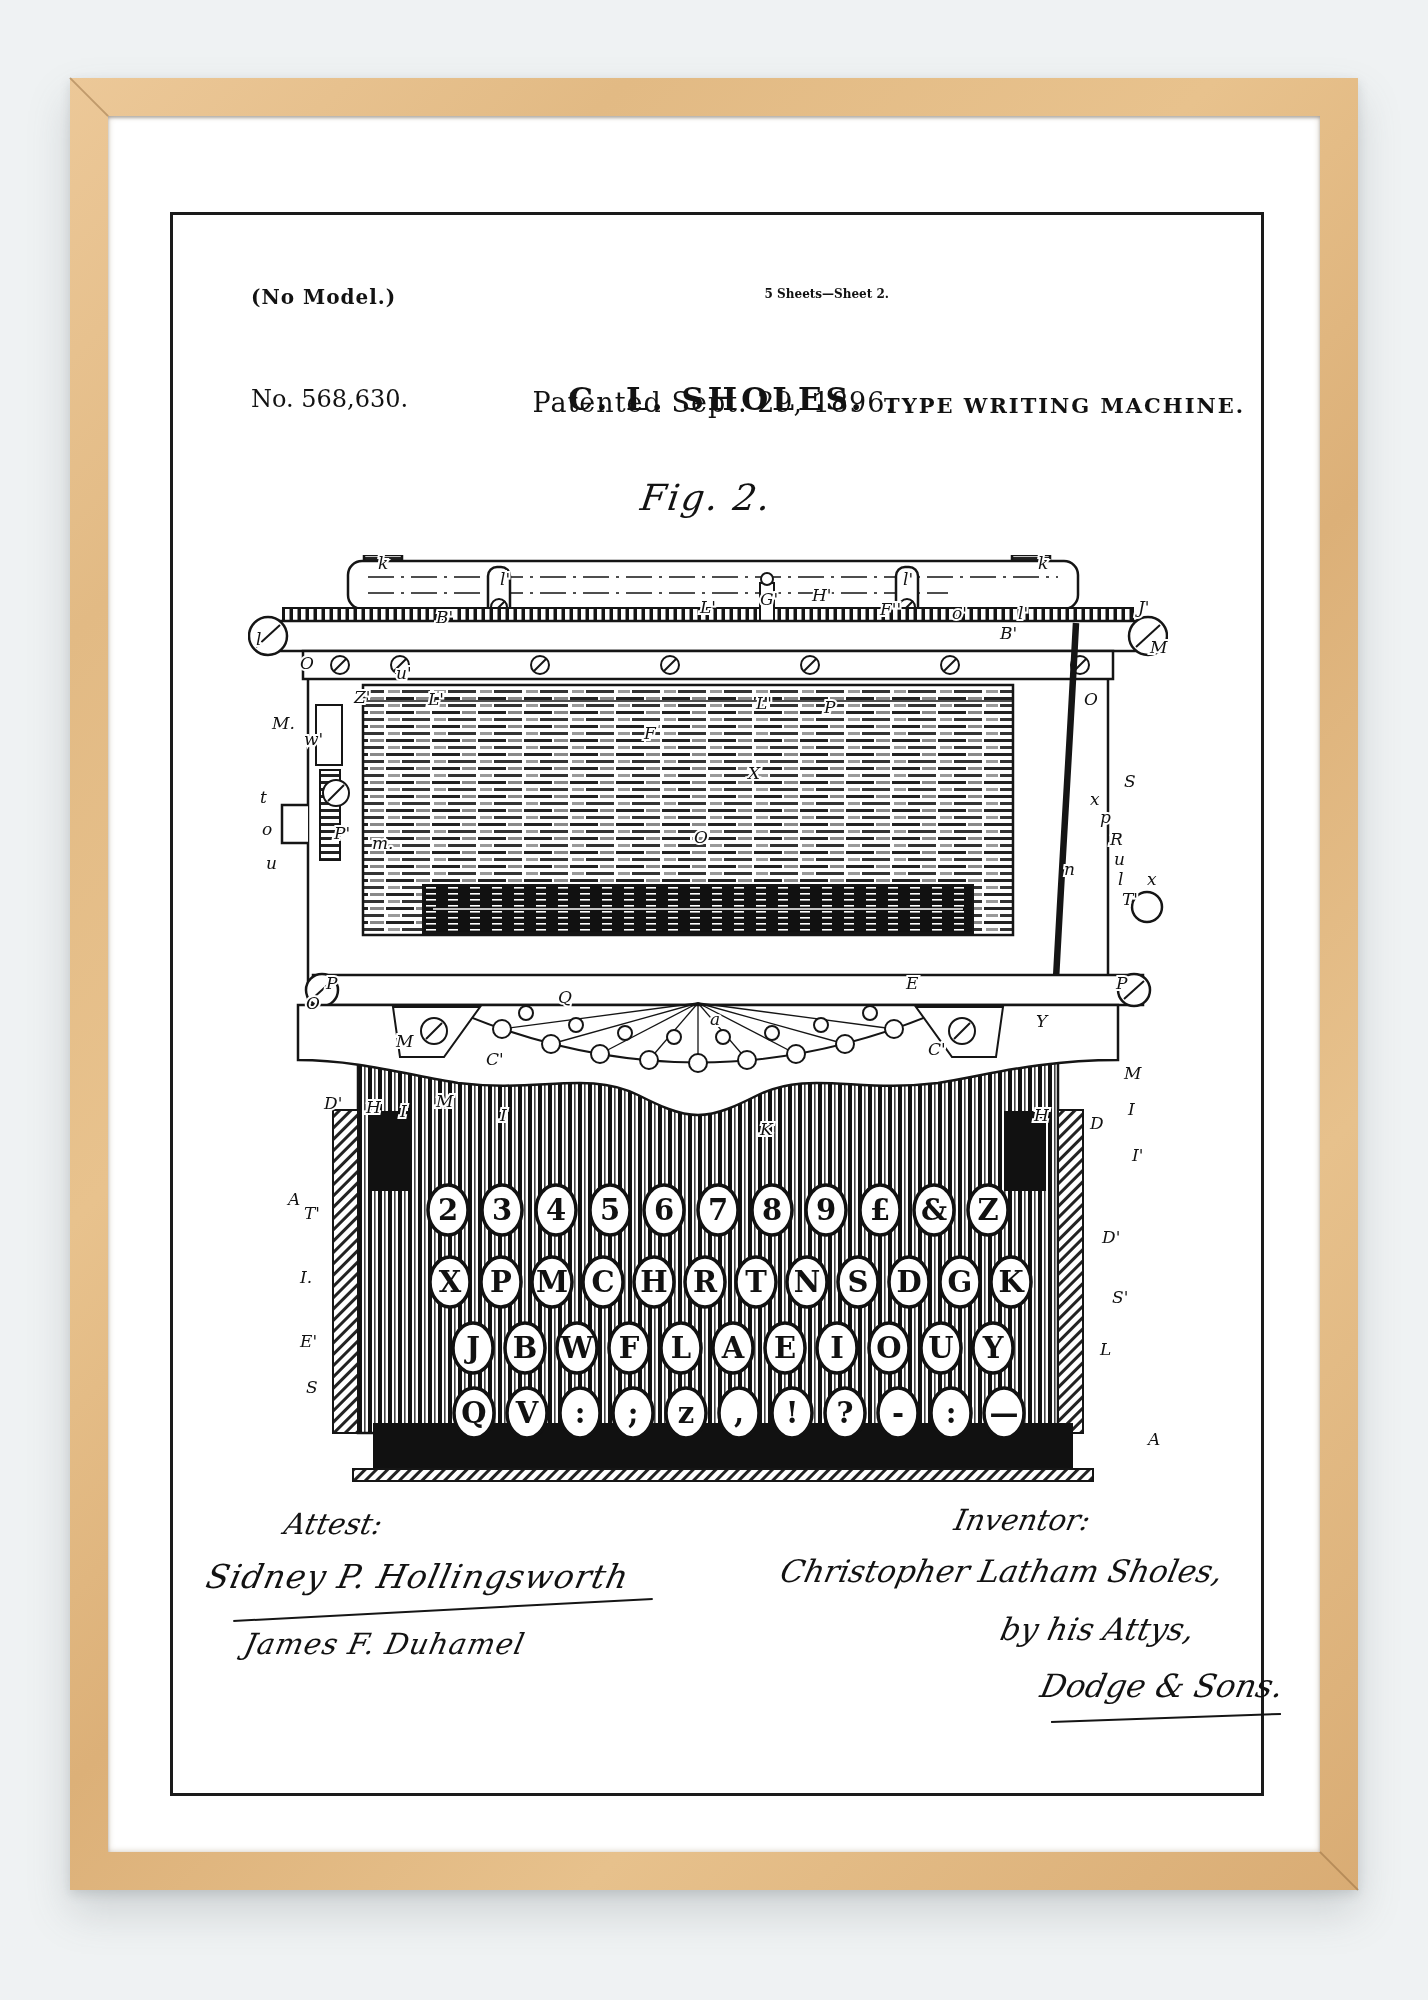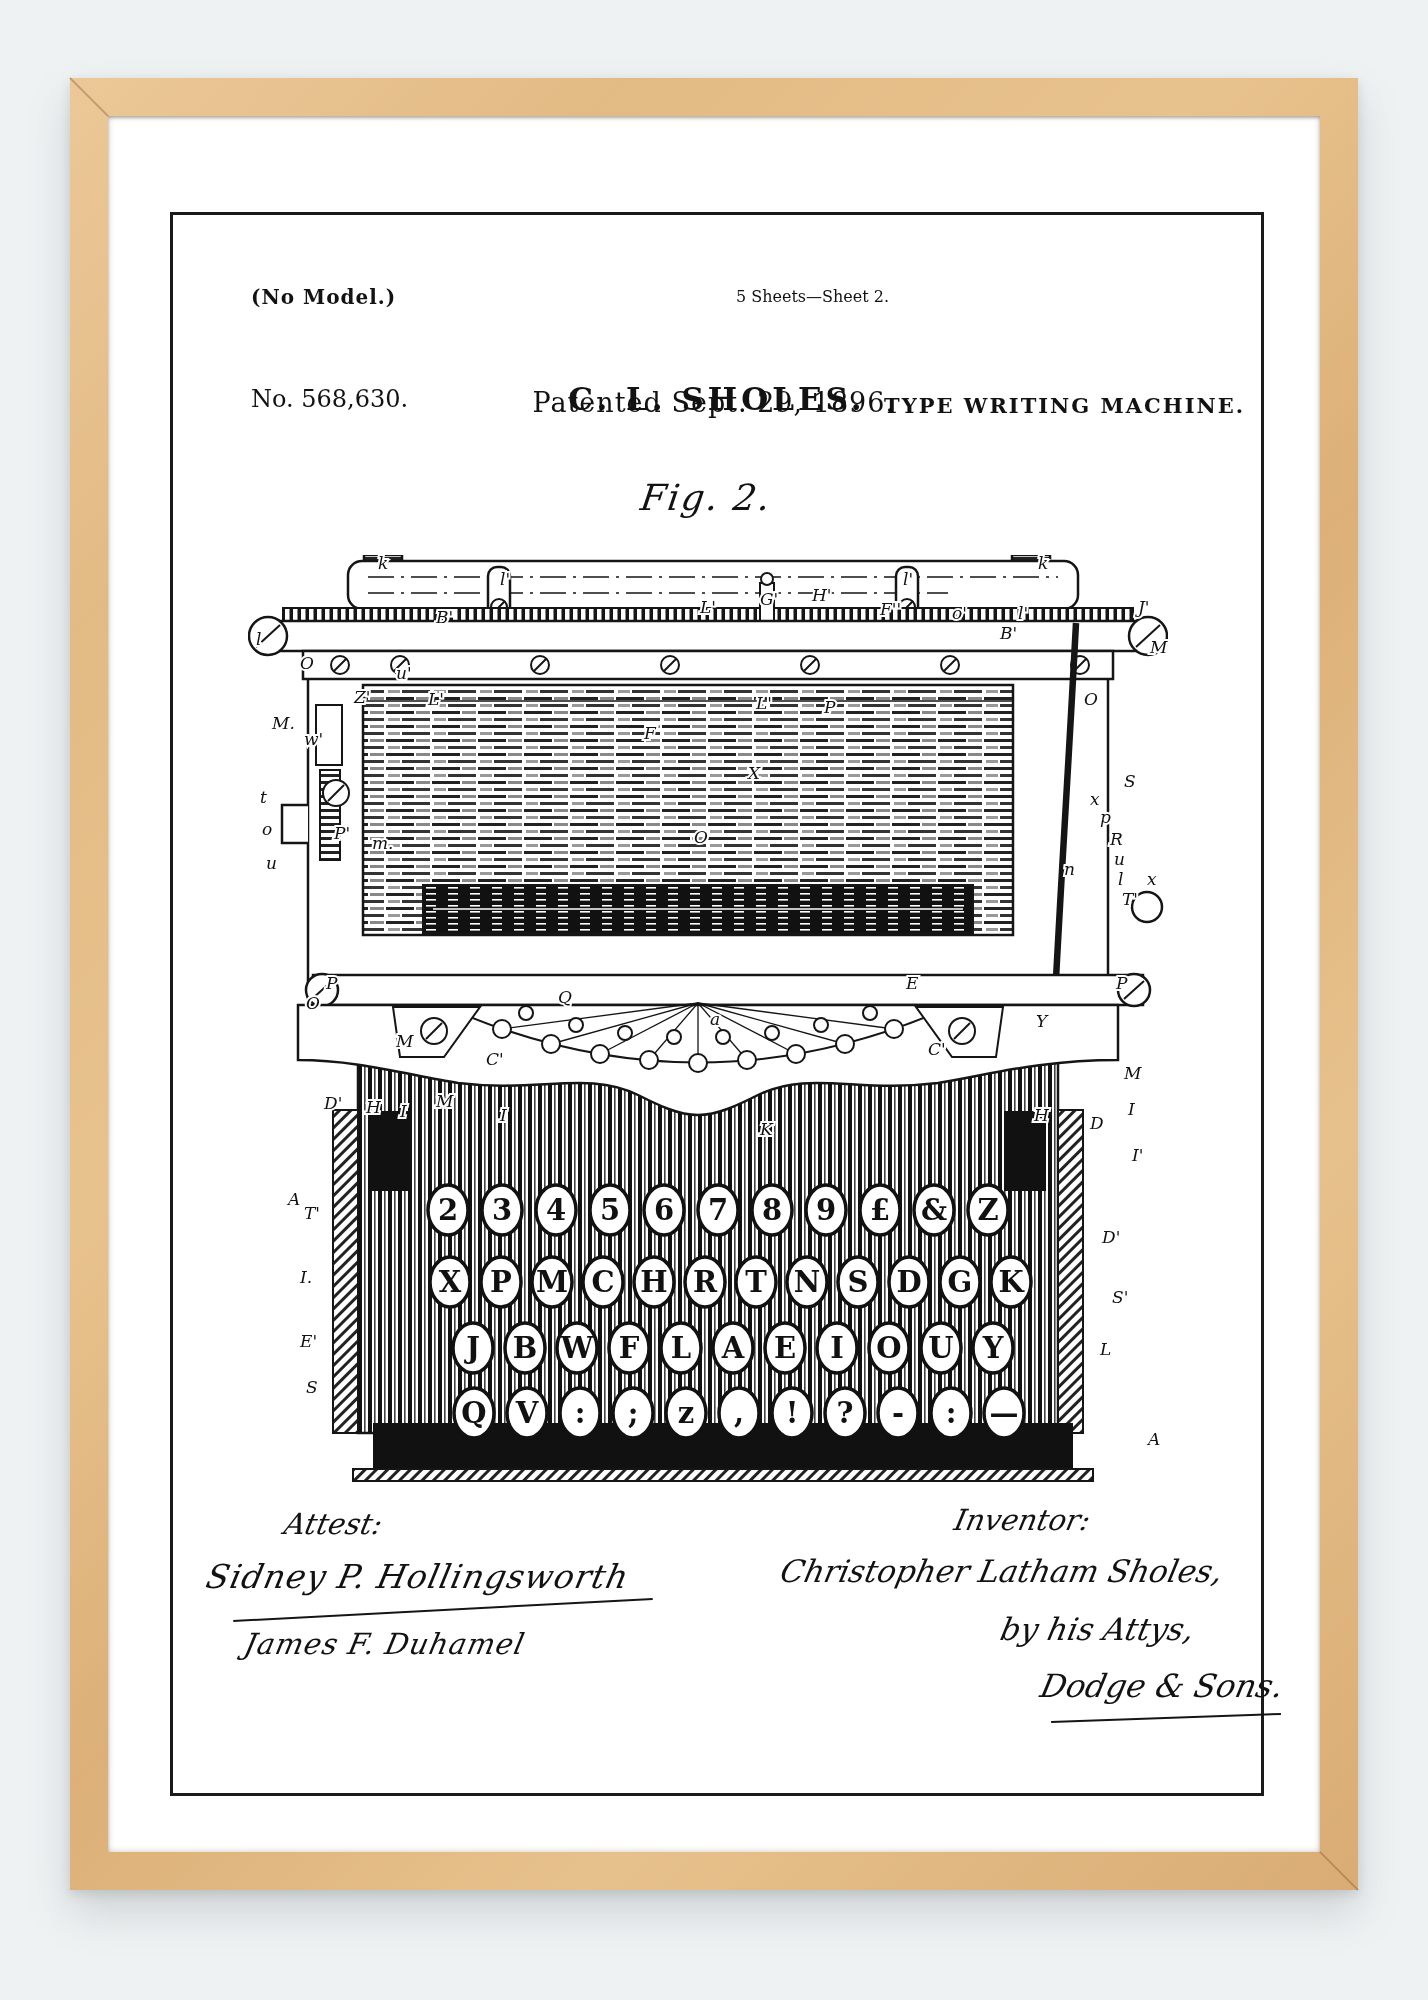--- a/index.html
+++ b/index.html
@@ -9,21 +9,21 @@
     background:linear-gradient(135deg,#ecc898 0%,#e2ba84 18%,#e8c28d 37%,#dcb078 55%,#e7c18c 75%,#d9ac74 100%);
     box-shadow:0 22px 40px rgba(90,100,105,.22), 0 4px 10px rgba(90,100,105,.18);}
   .frame::before,.frame::after{content:"";position:absolute;width:54px;height:2px;background:rgba(140,100,55,.45);}
   .frame::before{left:-8px;top:18px;transform:rotate(45deg);}
   .frame::after{right:-8px;bottom:18px;transform:rotate(45deg);}
   .mat{position:absolute;left:38px;top:38px;right:38px;bottom:38px;background:#ffffff;
     box-shadow:inset 0 0 6px rgba(120,90,50,.35), inset 0 2px 3px rgba(0,0,0,.25);padding-left:21px;}
   .sheet{position:absolute;left:62px;top:96px;width:1088px;height:1578px;border:3px solid #1a1a1a;background:#fff;}
   .t{position:absolute;color:#121212;white-space:nowrap;}
   .no-model{left:78px;top:70px;font-size:20px;font-weight:bold;letter-spacing:1px;}
-  .sheets{right:372px;top:72px;font-size:16px;font-weight:normal;}
+  .sheets{right:372px;top:72px;font-size:12px;font-weight:bold;}
   .pname{left:0;right:0;top:134px;text-align:center;font-size:31px;font-weight:600;letter-spacing:4px;margin-top:32px;}
   .ptitle{left:0;right:16px;top:178px;text-align:right;font-size:21px;font-weight:bold;letter-spacing:2px;margin-left:44px;}
   .pnum{left:78px;top:170px;font-size:24px;}
   .pdate{right:366px;top:172px;font-size:27px;letter-spacing:1px;}
   .fig{left:468px;top:262px;font-size:36px;font-style:italic;transform:skewX(-8deg);letter-spacing:2px;}
   .script{font-style:italic;transform:skewX(-12deg);}
   .attest{left:112px;top:1292px;font-size:29px;}
   .sig1{left:34px;top:1342px;font-size:33px;letter-spacing:1px;}
   .sig2{left:72px;top:1412px;font-size:29px;letter-spacing:1px;}
   .inventor{left:782px;top:1288px;font-size:29px;}

